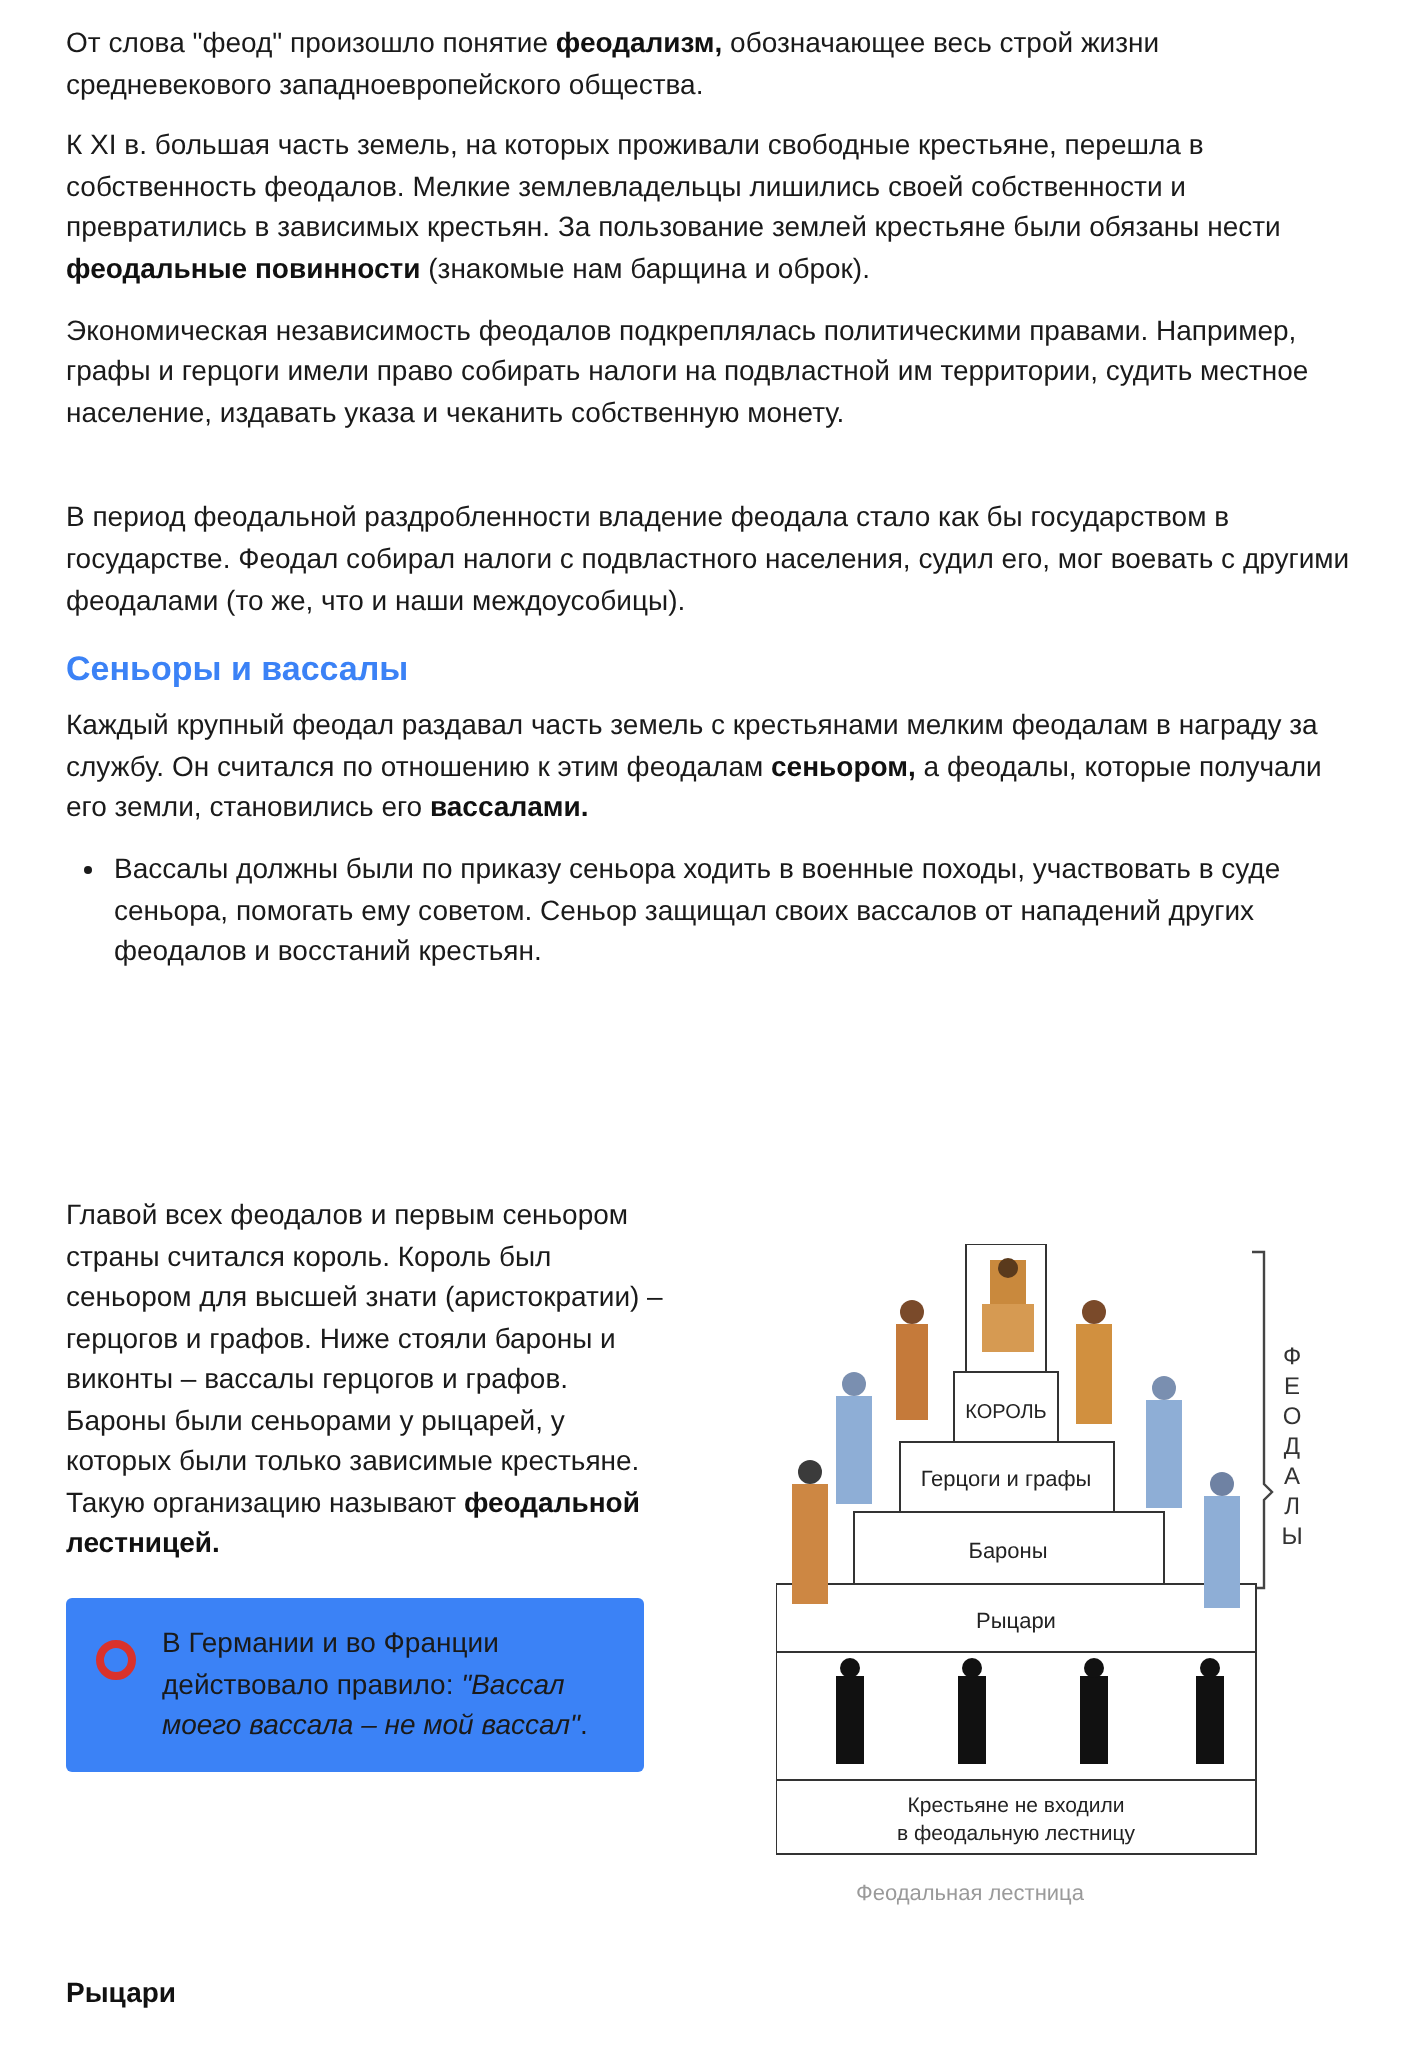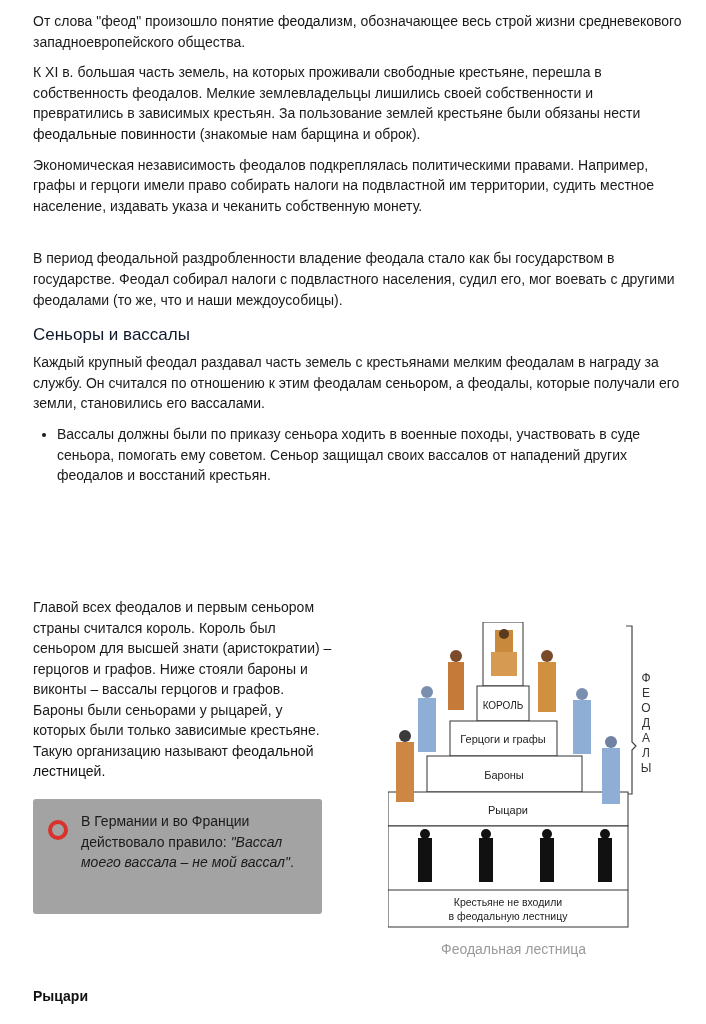--- a/index.html
+++ b/index.html
@@ -1,35 +1,35 @@
 <!DOCTYPE html>
 <html><head>
 <meta charset="utf-8">
 <style>
   html, body { margin: 0; padding: 0; background: #ffffff; }
   body { width: 706px; height: 1024px; overflow: hidden; position: relative;
          font-family: "Liberation Sans", sans-serif; color: #1a1a1a; font-size: 14px; }
   .content { position: absolute; left: 33px; top: 11px; width: 650px; }
   p { margin: 0 0 10px 0; line-height: 20.6px; }
-  b { font-weight: normal; color: #111; }
+  b { font-weight: bold; color: #111; }
   .gap { height: 22px; }
-  h2 { font-size: 17px; font-weight: normal; margin: 15px 0 7px 0; color: #0f172a; }
+  h2 { font-size: 17px; font-weight: bold; margin: 15px 0 7px 0; color: #3b82f6; }
   ul { margin: 4px 0 0 0; padding-left: 24px; }
   ul li { line-height: 20.6px; list-style: disc; }
   .two-col { position: absolute; left: 33px; top: 597px; width: 650px; height: 370px; }
   .left-col { position: absolute; left: 0; top: 0; width: 300px; }
   .left-col p { line-height: 20.5px; margin: 0; }
-  .note { position: absolute; left: 0; top: 202px; width: 289px; height: 115px;
-          background: #a3a3a3; border-radius: 3px; }
+  .note { position: absolute; left: 0; top: 202px; width: 289px; height: 87px;
+          background: #3b82f6; border-radius: 3px; }
   .note-icon { position: absolute; left: 15px; top: 21px; width: 12px; height: 12px;
                border: 4px solid #d9322c; border-radius: 50%; }
   .note-text { position: absolute; left: 48px; top: 12px; width: 230px; line-height: 20.5px; }
   .note-text i { font-style: italic; }
   .figure { position: absolute; left: 355px; top: 25px; width: 290px; height: 340px; }
-  .caption { position: absolute; left: 408px; top: 344px; font-size: 14px; color: #9a9a9a; }
+  .caption { position: absolute; left: 395px; top: 344px; font-size: 11px; color: #9a9a9a; }
   .rycari { position: absolute; left: 33px; top: 988px; font-size: 14px; font-weight: bold; color: #111; }
   svg text { font-family: "Liberation Sans", sans-serif; }
 </style>
 </head>
 <body>
 
 <div class="content">
   <p><span>От слова "феод" произошло понятие </span><b>феодализм,</b><span> обозначающее весь строй жизни средневекового западноевропейского общества.</span></p>
   <p><span>К XI в. большая часть земель, на которых проживали свободные крестьяне, перешла в собственность феодалов. Мелкие землевладельцы лишились своей собственности и превратились в зависимых крестьян. За пользование землей крестьяне были обязаны нести </span><b>феодальные повинности</b><span> (знакомые нам барщина и оброк).</span></p>
   <p>Экономическая независимость феодалов подкреплялась политическими правами. Например, графы и герцоги имели право собирать налоги на подвластной им территории, судить местное население, издавать указа и  чеканить собственную монету.</p>

